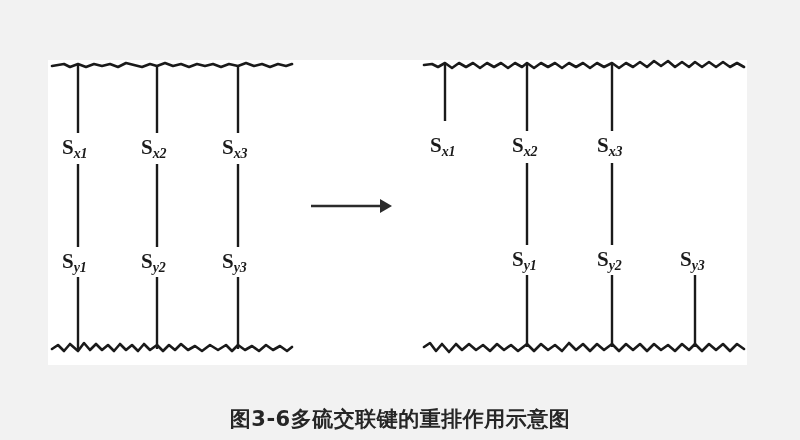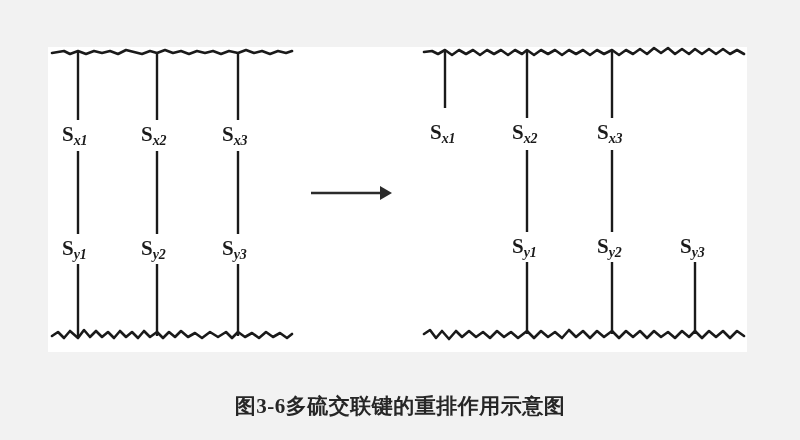--- a/index.html
+++ b/index.html
@@ -9,21 +9,21 @@
   body {
     width: 800px;
     height: 440px;
     background: #f2f2f2;
     font-family: "Liberation Serif", serif;
     overflow: hidden;
     position: relative;
   }
   #figure-root {
     position: absolute;
-    left: 0; top: 0;
+    left: 0; top: 13px;
     width: 800px;
     height: 312px;
   }
   #diagram-panel {
     position: absolute;
     left: 48px;
     top: 47px;
     width: 699px;
     height: 305px;
     background: #ffffff;
@@ -56,21 +56,21 @@
     left: 0;
     top: 392px;
     width: 800px;
     text-align: center;
     font-family: "DejaVu Sans", sans-serif;
     font-size: 21px;
     font-weight: 600;
     color: #262626;
     letter-spacing: 0.5px;
   }
-  #caption .cap-num { margin-right: 0; font-family: Liberation Serif, serif; }
+  #caption .cap-num { margin-right: 0; }
 </style>
 </head>
 <body>
 
 <div id="figure-root">
 
   <div id="diagram-panel"></div>
 
   <svg id="diagram-svg" viewBox="0 0 800 400" xmlns="http://www.w3.org/2000/svg">
 

